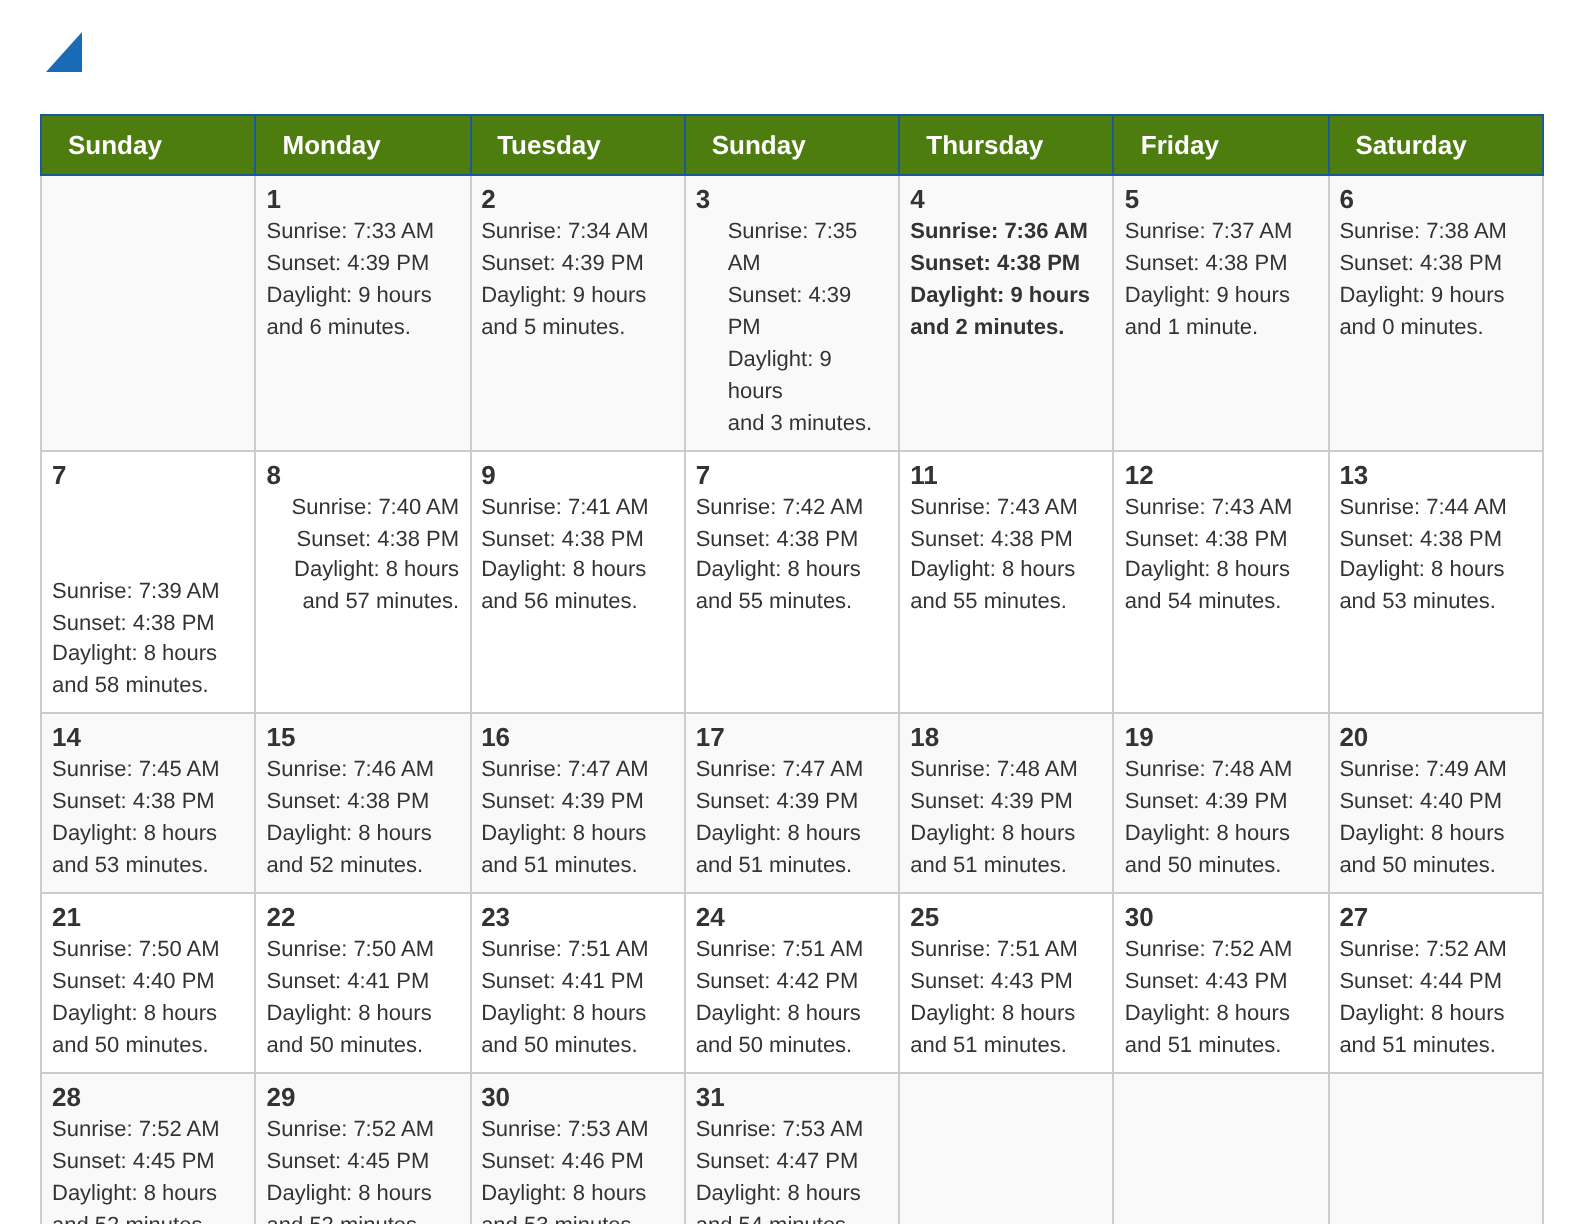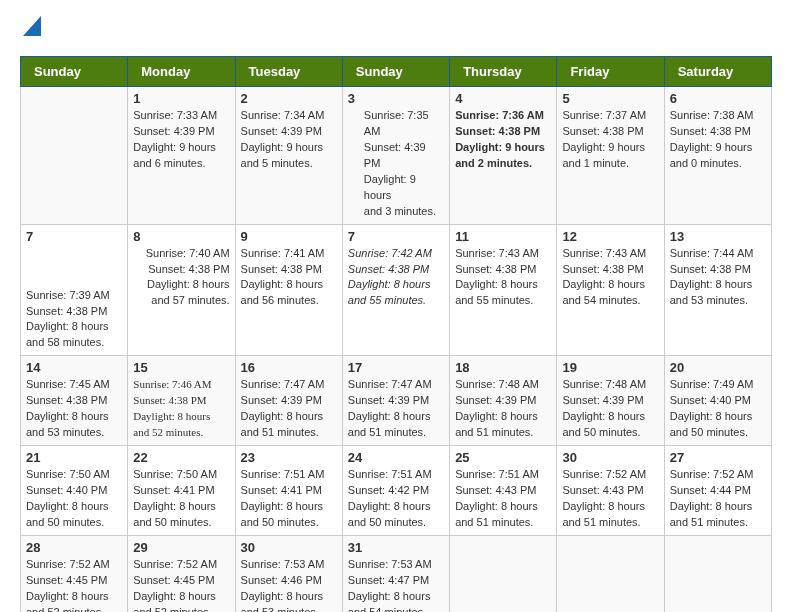--- a/index.html
+++ b/index.html
@@ -190,21 +190,21 @@
         </td>
         <td>
           <span class="day-number">9</span>
           <div class="day-info" style="white-space: pre-line;">Sunrise: 7:41 AM
 Sunset: 4:38 PM
 Daylight: 8 hours
 and 56 minutes.</div>
         </td>
         <td>
           <span class="day-number">7</span>
-          <div class="day-info" style="white-space: pre-line; font-style: italic;">Sunrise: 7:42 AM
+          <div class="day-info" style="white-space: pre-line;">Sunrise: 7:42 AM
 Sunset: 4:38 PM
 Daylight: 8 hours
 and 55 minutes.</div>
         </td>
         <td>
           <span class="day-number">11</span>
           <div class="day-info" style="white-space: pre-line;">Sunrise: 7:43 AM
 Sunset: 4:38 PM
 Daylight: 8 hours
 and 55 minutes.</div>
@@ -227,21 +227,21 @@
       <tr>
         <td>
           <span class="day-number">14</span>
           <div class="day-info" style="white-space: pre-line;">Sunrise: 7:45 AM
 Sunset: 4:38 PM
 Daylight: 8 hours
 and 53 minutes.</div>
         </td>
         <td>
           <span class="day-number">15</span>
-          <div class="day-info" style="white-space: pre-line; font-family: Liberation Serif, serif;">Sunrise: 7:46 AM
+          <div class="day-info" style="white-space: pre-line;">Sunrise: 7:46 AM
 Sunset: 4:38 PM
 Daylight: 8 hours
 and 52 minutes.</div>
         </td>
         <td>
           <span class="day-number">16</span>
           <div class="day-info" style="white-space: pre-line;">Sunrise: 7:47 AM
 Sunset: 4:39 PM
 Daylight: 8 hours
 and 51 minutes.</div>

